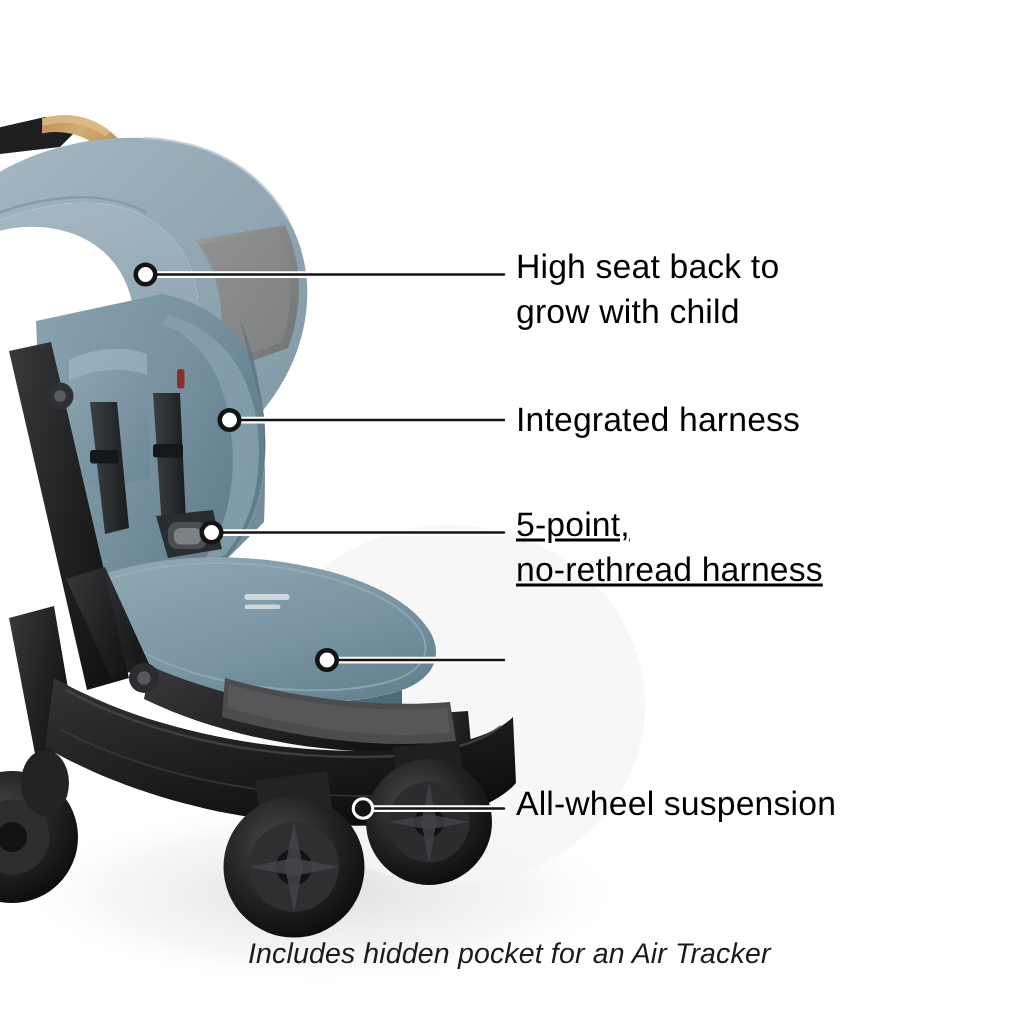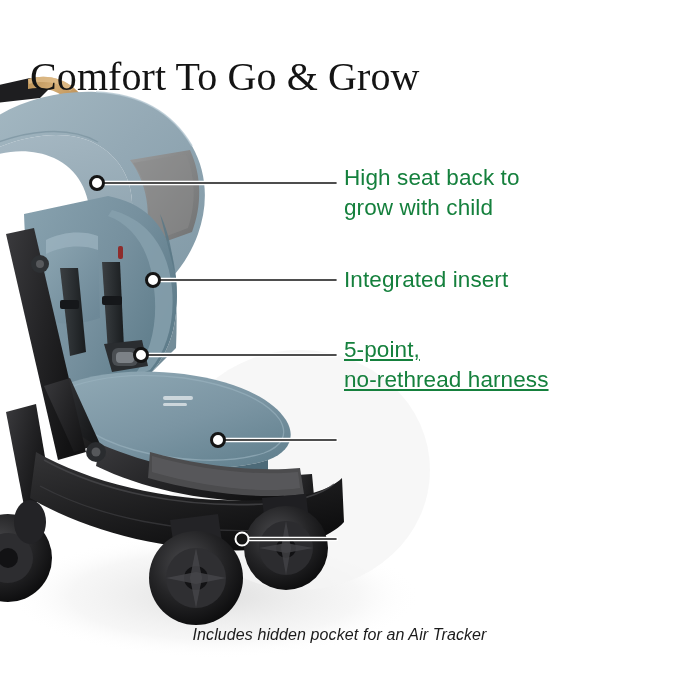--- a/index.html
+++ b/index.html
@@ -15,29 +15,29 @@
   #title{
     position:absolute;left:30px;top:25px;width:520px;height:50px;
     font-family:"Liberation Serif","DejaVu Serif",serif;
     font-size:40px;font-weight:400;line-height:50px;color:#141414;
     letter-spacing:.1px;white-space:nowrap;
   }
 
   
   #caption{
     position:absolute;left:0;top:626px;width:679px;
-    text-align:center;font-style:italic;font-size:16px;
+    text-align:center;font-style:italic;font-size:19px;
     color:#1b1b1b;letter-spacing:.1px;
     font-family:"Liberation Sans","DejaVu Sans",sans-serif;
   }
 
   
   .callout{
     position:absolute;
-    font-size:22.5px;line-height:30px;color:#15803d;
+    font-size:22.5px;line-height:30px;color:#000000;
     font-family:"Liberation Sans","DejaVu Sans",sans-serif;
     font-weight:400;letter-spacing:.1px;white-space:pre-line;
   }
   #c0{left:344px;top:163px;}
   #c1{left:344px;top:265px;}
   #c2{left:344px;top:335px;text-decoration:underline;}
   #c3{left:344px;top:424px;}
   #c4{left:344px;top:521px;}
 
   
@@ -265,22 +265,22 @@
           <circle cx="218" cy="440" r="6.5" fill="#ffffff" stroke="#141414" stroke-width="3"></circle>
         </g>
         <g>
           <line x1="242" y1="539" x2="336" y2="539" stroke="#ffffff" stroke-width="4.5" stroke-linecap="round"></line>
           <line x1="242" y1="539" x2="336" y2="539" stroke="#141414" stroke-width="1.6" stroke-linecap="round"></line>
           <circle cx="242" cy="539" r="6.5" fill="#141414" stroke="#ffffff" stroke-width="2"></circle>
         </g>
       </g>
   </svg>
 
-  <h1 id="title">Comfort To Go &amp; Grow</h1>
 
   <div class="callout" id="c0">High seat back to
 grow with child</div>
-  <div class="callout" id="c1">Integrated insert</div>
+  <div class="callout" id="c1">Integrated harness</div>
   <div class="callout" id="c2">5-point,
 no-rethread harness</div>
+  <div class="callout" id="c4">All-wheel suspension</div>
 
   <div id="caption">Includes hidden pocket for an Air Tracker</div>
 </div>
 
 </body></html>

